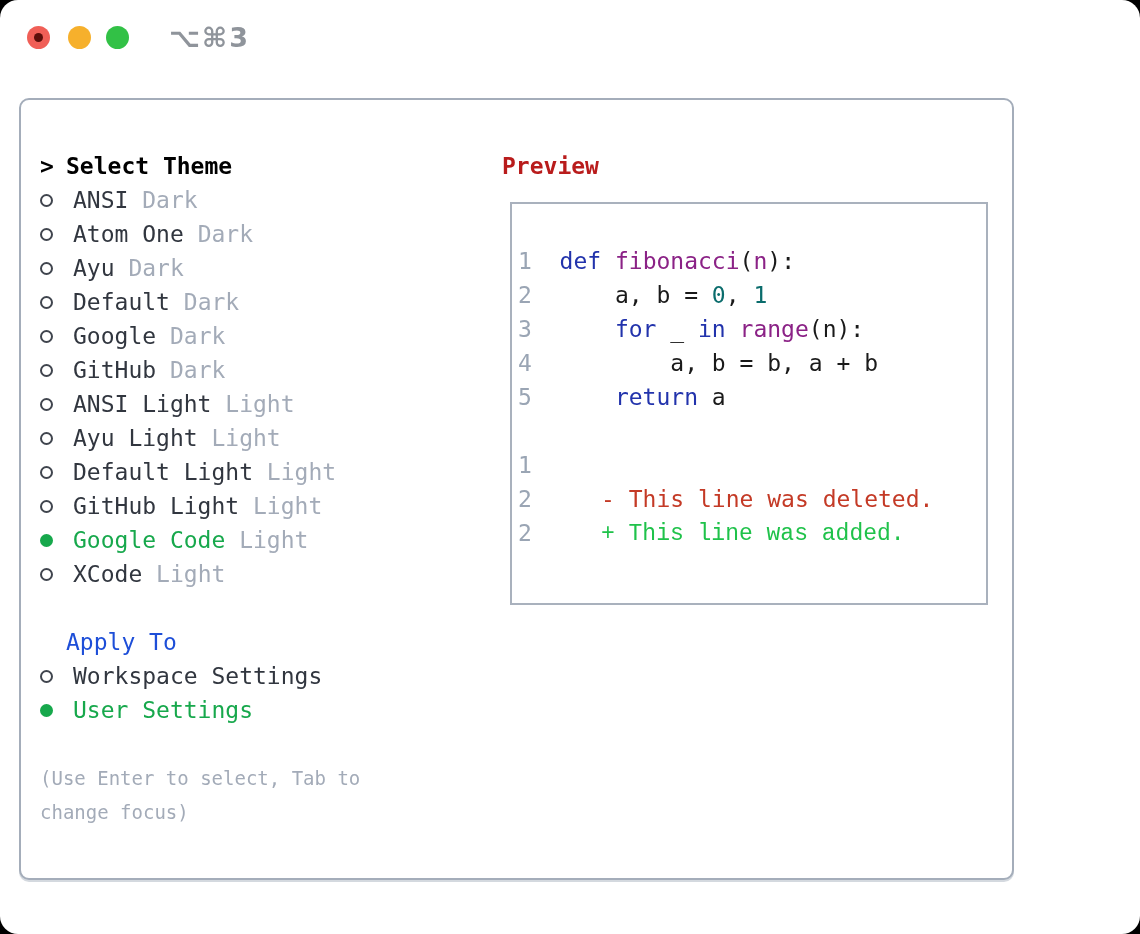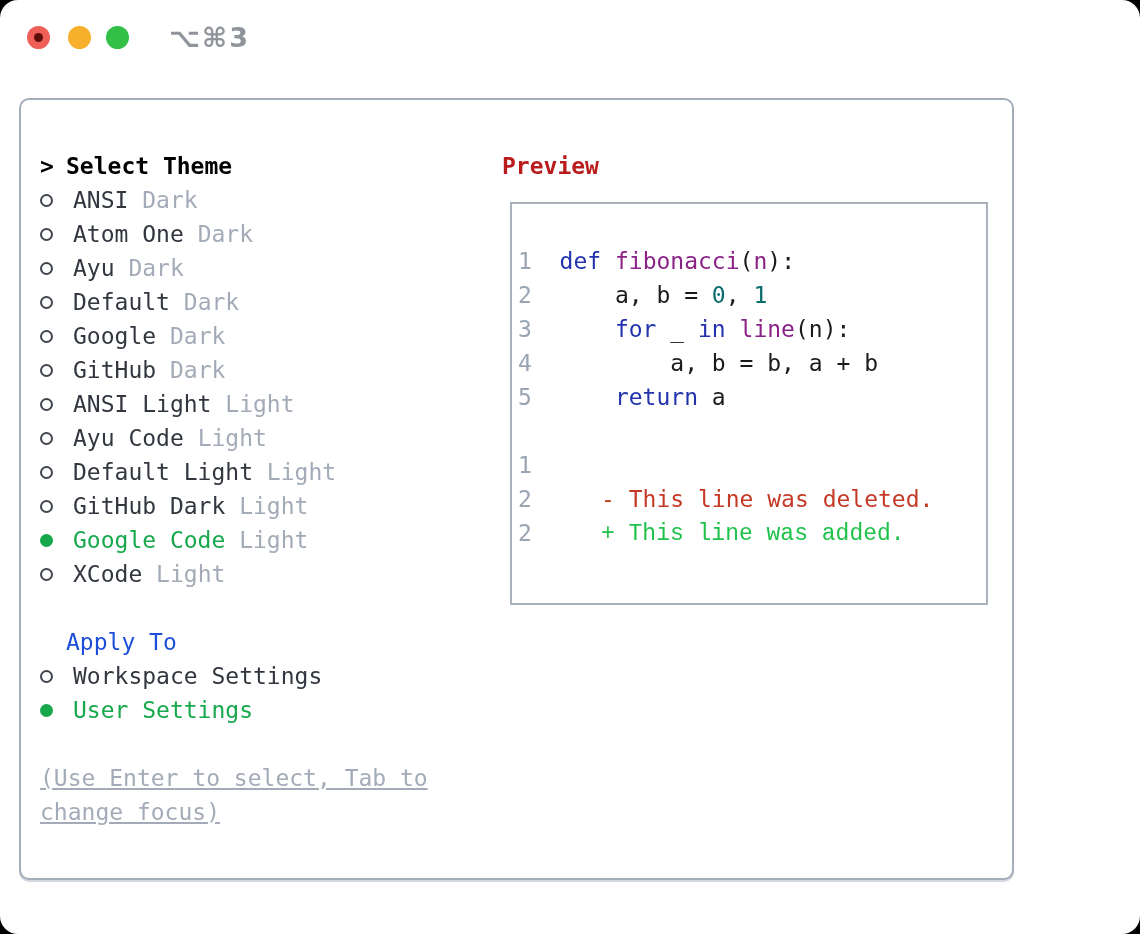--- a/index.html
+++ b/index.html
@@ -68,21 +68,21 @@
   .bullet{
     width:13px;height:13px;border-radius:50%;
     border:2px solid #40454e;background:transparent;
     margin-right:11px;flex:0 0 auto;
   }
   .bullet.filled{border-color:var(--accent_green);background:var(--accent_green);}
   .t-name{color:var(--name_color);margin-left:9px;}
   .t-name.sel{color:var(--accent_green);}
   .t-variant{color:var(--muted);margin-left:1ch;}
   .apply-header{color:#1d4ed8;}
-  .hint{color:var(--muted);font-size:23px;line-height:34px;white-space:pre;text-decoration:underline;}
+  .hint{color:var(--muted);font-size:19px;line-height:34px;white-space:pre;}
   
   .right-col{
     position:absolute;left:481px;top:49px;
     font-size:23px;
   }
   .preview-heading{font-weight:bold;color:#b91c1c;height:34px;display:flex;align-items:center;}
   .preview-box{
     margin-top:19px;margin-left:8px;
     width:478px;height:403px;
     border:2px solid #a9b1bd;
@@ -122,23 +122,23 @@
       </div>
 
       <div id="theme-list">
           <div class="row"><span class="bullet"></span><span class="t-name">ANSI</span><span class="t-variant">Dark</span></div>
           <div class="row"><span class="bullet"></span><span class="t-name">Atom One</span><span class="t-variant">Dark</span></div>
           <div class="row"><span class="bullet"></span><span class="t-name">Ayu</span><span class="t-variant">Dark</span></div>
           <div class="row"><span class="bullet"></span><span class="t-name">Default</span><span class="t-variant">Dark</span></div>
           <div class="row"><span class="bullet"></span><span class="t-name">Google</span><span class="t-variant">Dark</span></div>
           <div class="row"><span class="bullet"></span><span class="t-name">GitHub</span><span class="t-variant">Dark</span></div>
           <div class="row"><span class="bullet"></span><span class="t-name">ANSI Light</span><span class="t-variant">Light</span></div>
-          <div class="row"><span class="bullet"></span><span class="t-name">Ayu Code</span><span class="t-variant">Light</span></div>
+          <div class="row"><span class="bullet"></span><span class="t-name">Ayu Light</span><span class="t-variant">Light</span></div>
           <div class="row"><span class="bullet"></span><span class="t-name">Default Light</span><span class="t-variant">Light</span></div>
-          <div class="row"><span class="bullet"></span><span class="t-name">GitHub Dark</span><span class="t-variant">Light</span></div>
+          <div class="row"><span class="bullet"></span><span class="t-name">GitHub Light</span><span class="t-variant">Light</span></div>
           <div class="row"><span class="bullet filled"></span><span class="t-name sel">Google Code</span><span class="t-variant">Light</span></div>
           <div class="row"><span class="bullet"></span><span class="t-name">XCode</span><span class="t-variant">Light</span></div>
         </div>
 
       <div class="row spacer"></div>
 
       <div class="row">
         <span class="indent"></span>
         <span class="apply-header">Apply To</span>
       </div>
@@ -152,21 +152,21 @@
 
       <div class="hint" id="hint"><div>(Use Enter to select, Tab to</div><div>change focus)</div></div>
     </div>
 
     <div class="right-col">
       <div class="preview-heading">Preview</div>
       <div class="preview-box">
         <div class="code-wrap" id="preview-code">
             <div class="code-line"><span class="ln">1</span><span class="body"><span class="tok-kw">def</span><span class="tok-pl"> </span><span class="tok-fn">fibonacci</span><span class="tok-pl">(</span><span class="tok-fn">n</span><span class="tok-pl">):</span></span></div>
             <div class="code-line"><span class="ln">2</span><span class="body"><span class="tok-pl">    a, b = </span><span class="tok-num">0</span><span class="tok-pl">, </span><span class="tok-num">1</span></span></div>
-            <div class="code-line"><span class="ln">3</span><span class="body"><span class="tok-pl">    </span><span class="tok-kw">for</span><span class="tok-pl"> _ </span><span class="tok-kw">in</span><span class="tok-pl"> </span><span class="tok-fn">line</span><span class="tok-pl">(n):</span></span></div>
+            <div class="code-line"><span class="ln">3</span><span class="body"><span class="tok-pl">    </span><span class="tok-kw">for</span><span class="tok-pl"> _ </span><span class="tok-kw">in</span><span class="tok-pl"> </span><span class="tok-fn">range</span><span class="tok-pl">(n):</span></span></div>
             <div class="code-line"><span class="ln">4</span><span class="body"><span class="tok-pl">        a, b = b, a + b</span></span></div>
             <div class="code-line"><span class="ln">5</span><span class="body"><span class="tok-pl">    </span><span class="tok-kw">return</span><span class="tok-pl"> a</span></span></div>
             <div class="code-line"><span class="ln"></span><span class="body"></span></div>
             <div class="code-line"><span class="ln">1</span></div>
             <div class="code-line"><span class="ln">2</span><span class="body"><span class="tok-del">   - This line was deleted.</span></span></div>
             <div class="code-line"><span class="ln">2</span><span class="body"><span class="tok-add">   + This line was added.</span></span></div>
           </div>
       </div>
     </div>
   </div>

